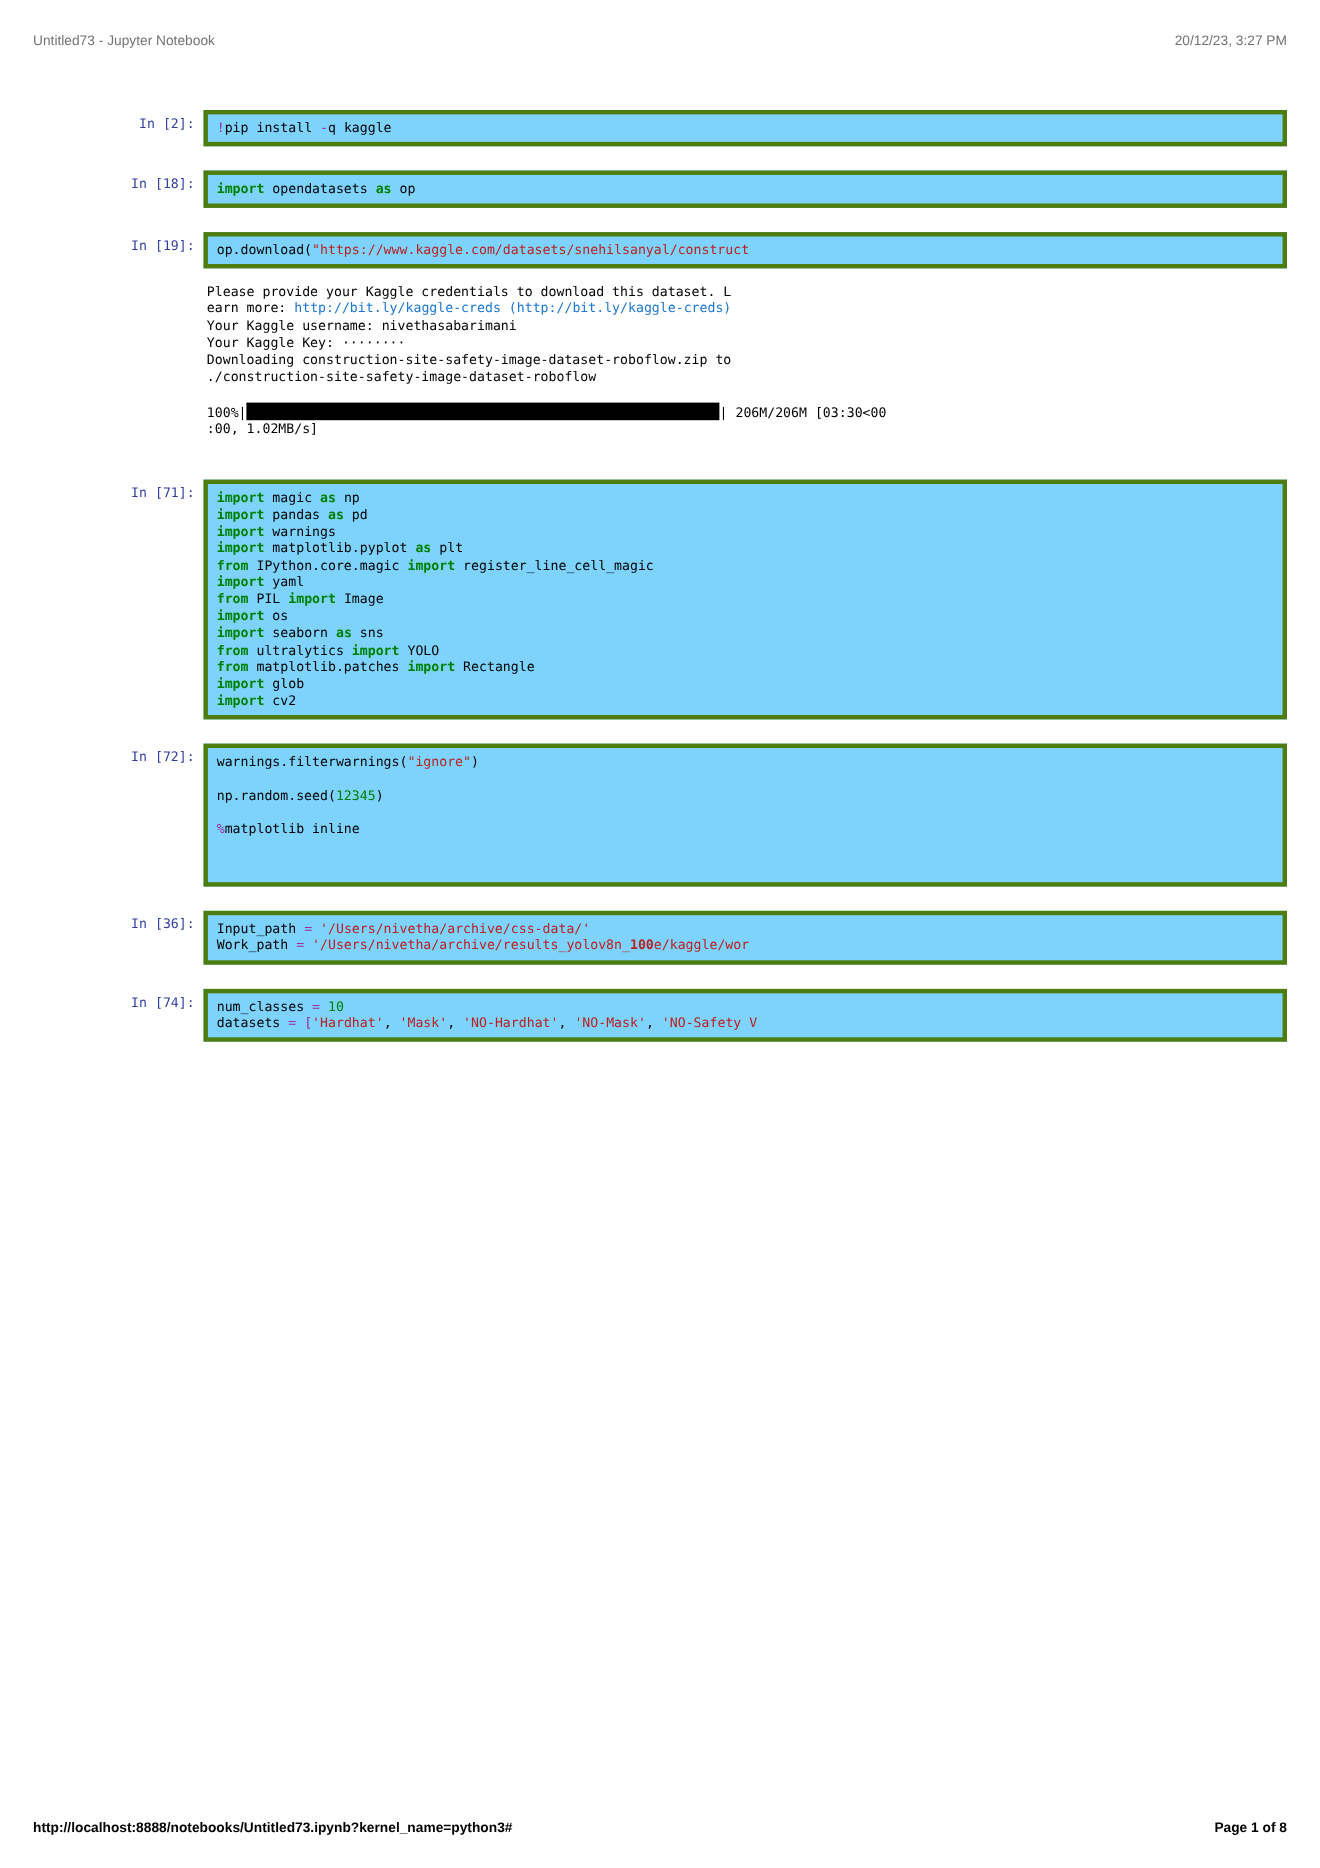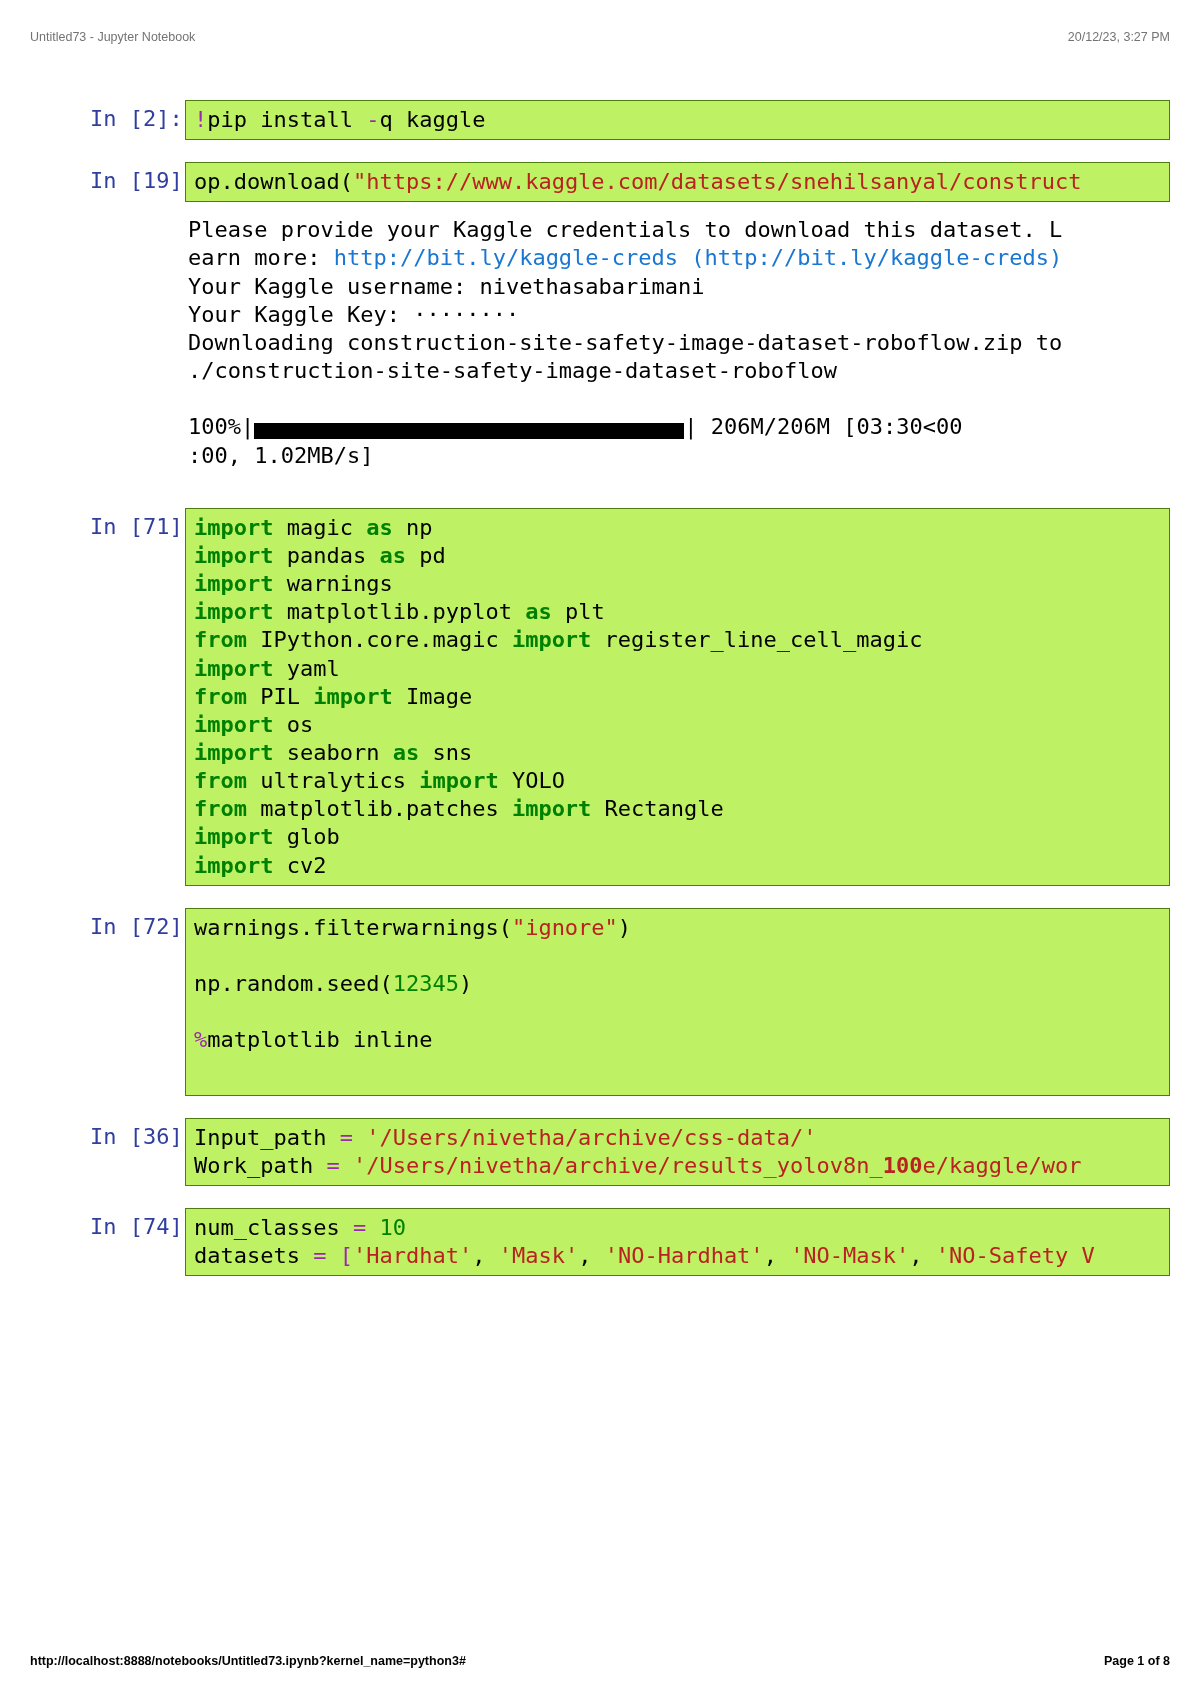--- a/index.html
+++ b/index.html
@@ -34,42 +34,42 @@
     font-size: 12.5px;
     color: #000;
     font-weight: bold;
   }
   .notebook {
     position: absolute;
     top: 100px;
     left: 90px;
     right: 30px;
     font-family: "DejaVu Sans Mono","Menlo","Monaco",monospace;
-    font-size: 22px;
+    font-size: 12px;
     line-height: 1.28;
   }
   .cell {
     display: flex;
     align-items: flex-start;
     margin-bottom: 22px;
   }
   .prompt {
     width: 95px;
     flex: 0 0 95px;
     text-align: right;
     padding-right: 8px;
     padding-top: 5px;
     color: #303F9F;
     font-family: "DejaVu Sans Mono","Menlo","Monaco",monospace;
     white-space: pre;
   }
   .input-area {
     flex: 1;
-    border: 1px solid #4d7c0f;
-    background: #bef264;
+    border: 4px solid #4d7c0f;
+    background: #7dd3fc;
     padding: 5px 8px 5px 8px;
     font-family: "DejaVu Sans Mono","Menlo","Monaco",monospace;
     white-space: pre;
     overflow: hidden;
     color: #000;
   }
   .output-area {
     flex: 1;
     padding: 8px 8px 0 3px;
     font-family: "DejaVu Sans Mono","Menlo","Monaco",monospace;
@@ -101,20 +101,24 @@
   <span>20/12/23, 3:27 PM</span>
 </div>
 
 <div class="notebook">
 
   <div class="cell">
     <div class="prompt">In [2]:</div>
     <div class="input-area"><span class="op">!</span><span>pip install </span><span class="op">-</span><span>q kaggle</span></div>
   </div>
 
+  <div class="cell">
+    <div class="prompt">In [18]:</div>
+    <div class="input-area"><span class="kw">import</span><span> opendatasets </span><span class="kw">as</span><span> op</span></div>
+  </div>
 
   <div class="cell" style="margin-bottom:0;">
     <div class="prompt">In [19]:</div>
     <div class="input-area"><span>op.download(</span><span class="str">"https://www.kaggle.com/datasets/snehilsanyal/construct</span></div>
   </div>
 
   <div class="out-row">
     <div class="prompt"></div>
     <div class="output-area"><span>Please provide your Kaggle credentials to download this dataset. L</span>
 <span>earn more: </span><a class="link">http://bit.ly/kaggle-creds (http://bit.ly/kaggle-creds)</a>

